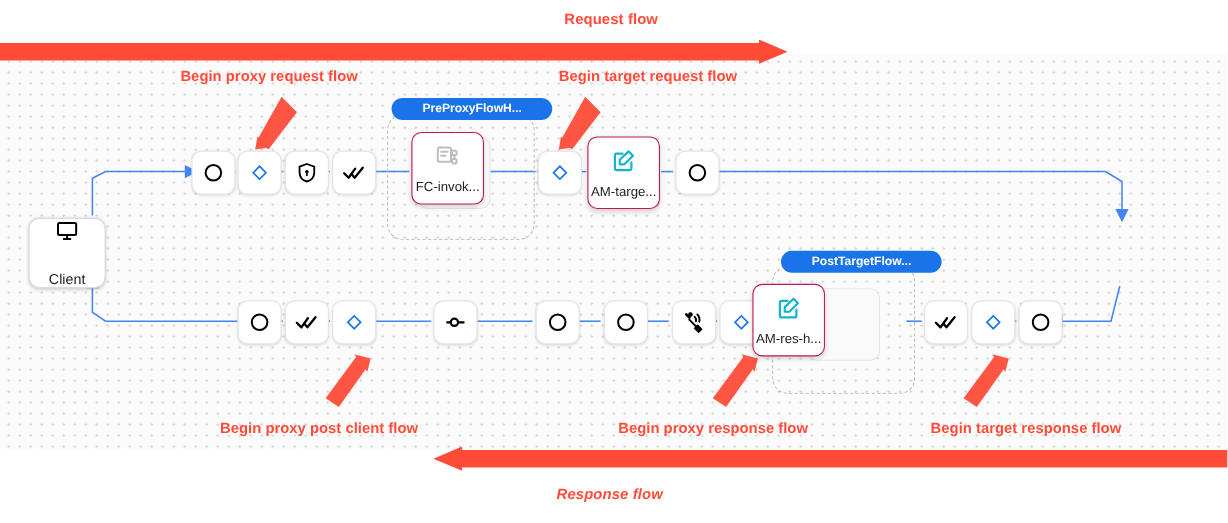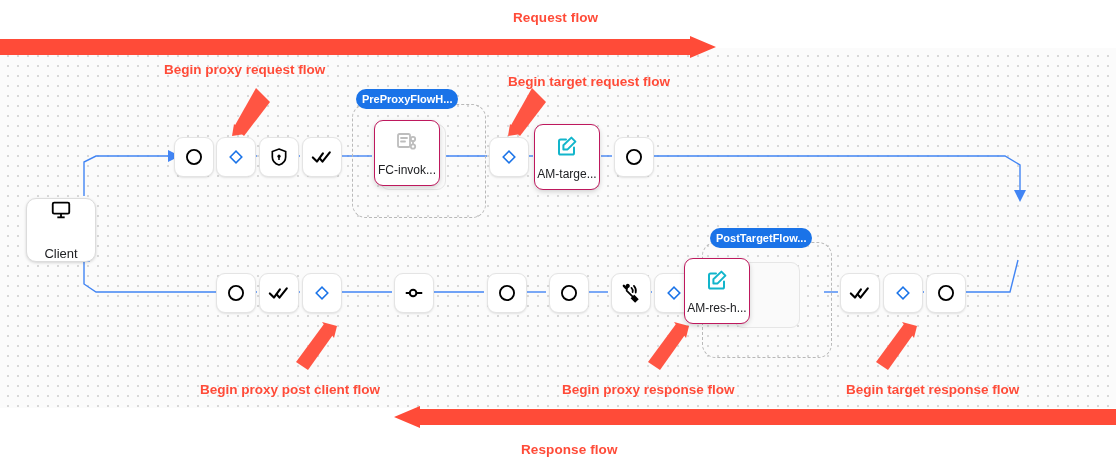--- a/index.html
+++ b/index.html
@@ -102,21 +102,21 @@
     border:1.4px dashed #b9b9b9;
     border-radius:14px;
     background:transparent;
   }
   .grouptag{
     position:absolute;
     background:#1a73e8;
     color:#ffffff;
     font-size:11px;
     font-weight:bold;
-    padding:4px 6px;
+    padding:4px 28px;
     border-radius:11px;
     white-space:nowrap;
     max-width:108px;
     overflow:hidden;
     text-overflow:ellipsis;
     z-index:5;
   }
 </style>
 </head>
 <body>
@@ -130,21 +130,21 @@
       <path d="M0,3 L690,3 L690,0 L716,11 L690,22 L690,19 L0,19 Z" fill="#ff4b38"></path>
     </svg>
   </div>
   <div class="flowlabel" style="left:513px;top:10px;">Request flow</div>
 
   <div class="flowbar" style="top:406px;">
     <svg width="1116" height="22" viewBox="0 0 1116 22">
       <path d="M1116,3 L420,3 L420,0 L394,11 L420,22 L420,19 L1116,19 Z" fill="#ff4b38"></path>
     </svg>
   </div>
-  <div class="flowlabel" style="left:521px;top:442px;">Response flow</div>
+  <div class="flowlabel" style="left:506px;top:442px;font-style:italic;">Response flow</div>
 
   <svg class="edges">
     <g fill="none" stroke="#4285f4" stroke-width="1.4">
 
       <path d="M84,196 L84,162 L96,156 L168,156"></path>
 
       <path d="M212,156 L214,156"></path>
       <path d="M254,156 L257,156"></path>
       <path d="M297,156 L300,156"></path>
       <path d="M340,156 L372,156"></path>
@@ -363,21 +363,21 @@
     </span>
     <span class="clabel">AM-res-h...</span>
   </div>
 
   <div class="anno" style="left:164px;top:62px;">Begin proxy request flow</div>
   <svg class="arrow" style="left:214px;top:84px;" width="70" height="56">
     <path d="M42,4 L56,18 L30,52 L20,43 Z" fill="#ff5543"></path>
     <path d="M31,50 L18,52 L20,40 Z" fill="#ff5543"></path>
   </svg>
 
-  <div class="anno" style="left:508px;top:62px;margin-top:12px;">Begin target request flow</div>
+  <div class="anno" style="left:508px;top:62px;">Begin target request flow</div>
   <svg class="arrow" style="left:490px;top:84px;" width="70" height="56">
     <path d="M42,4 L56,18 L30,52 L20,43 Z" fill="#ff5543"></path>
     <path d="M31,50 L18,52 L20,40 Z" fill="#ff5543"></path>
   </svg>
 
   <div class="anno" style="left:200px;top:382px;">Begin proxy post client flow</div>
   <svg class="arrow" style="left:288px;top:320px;" width="70" height="60">
     <path d="M36,4 L47,12 L20,50 L8,42 Z" fill="#ff5543"></path>
     <path d="M34,2 L49,6 L46,18 Z" fill="#ff5543"></path>
   </svg>

